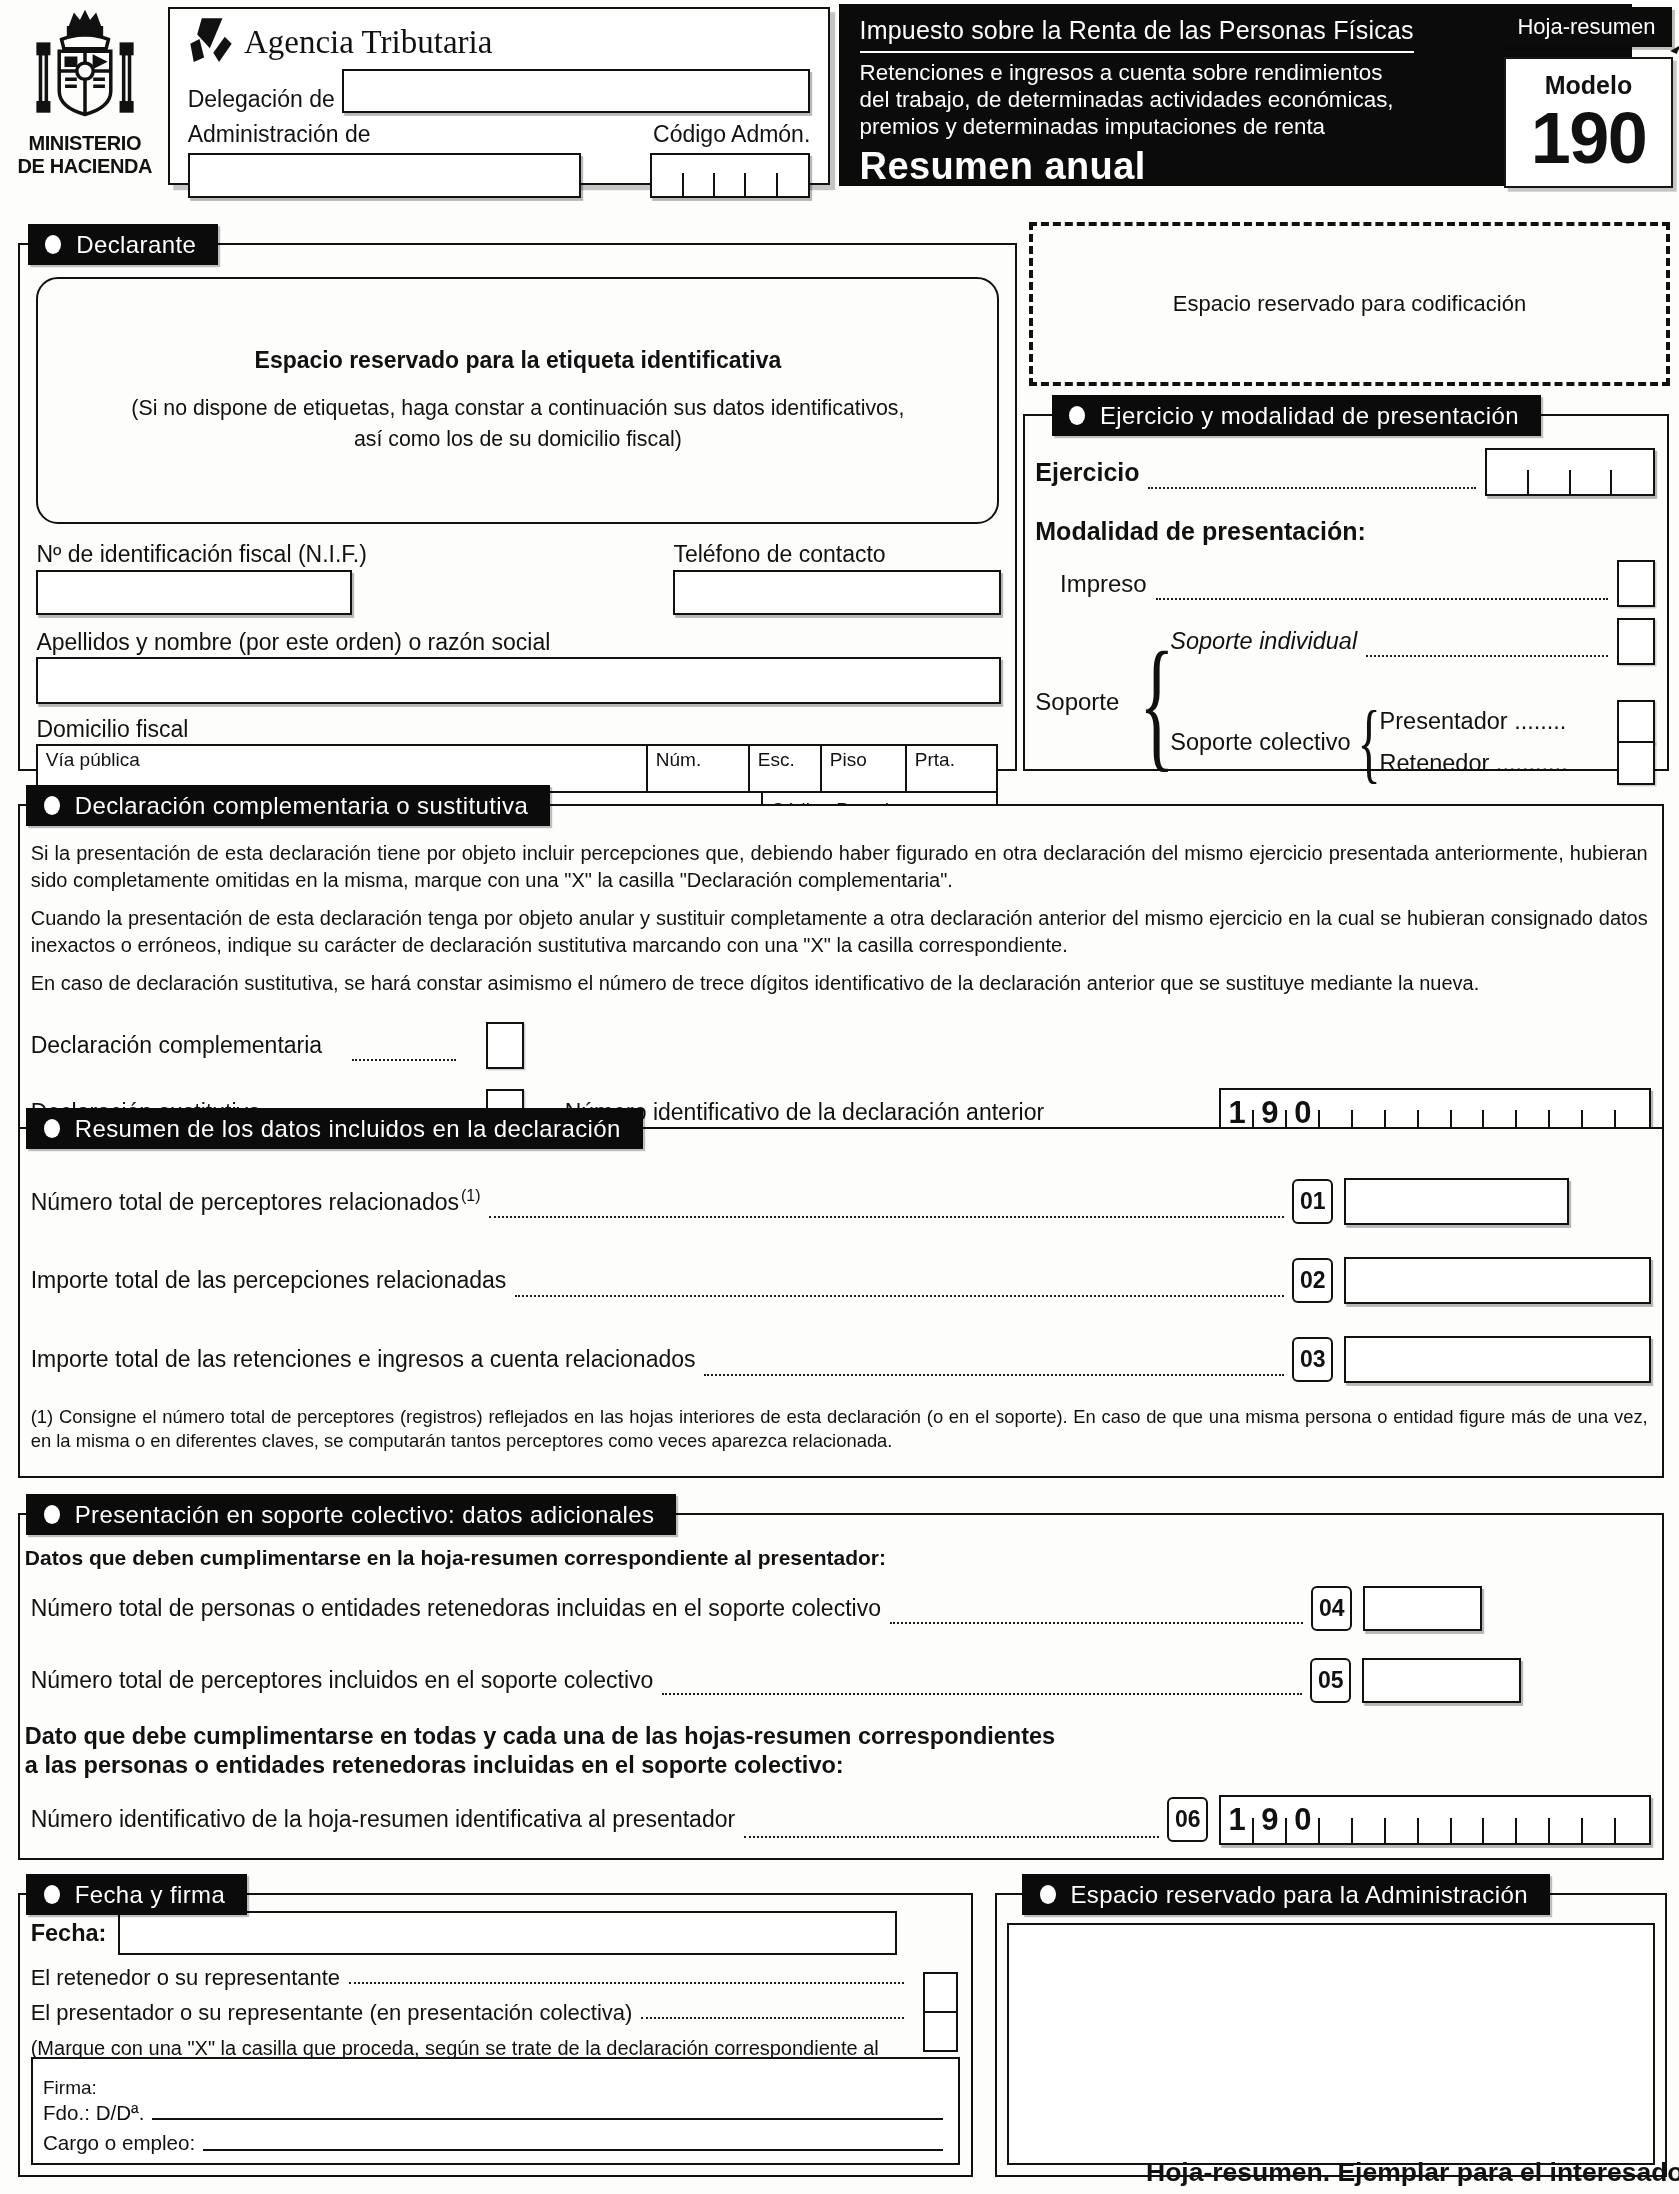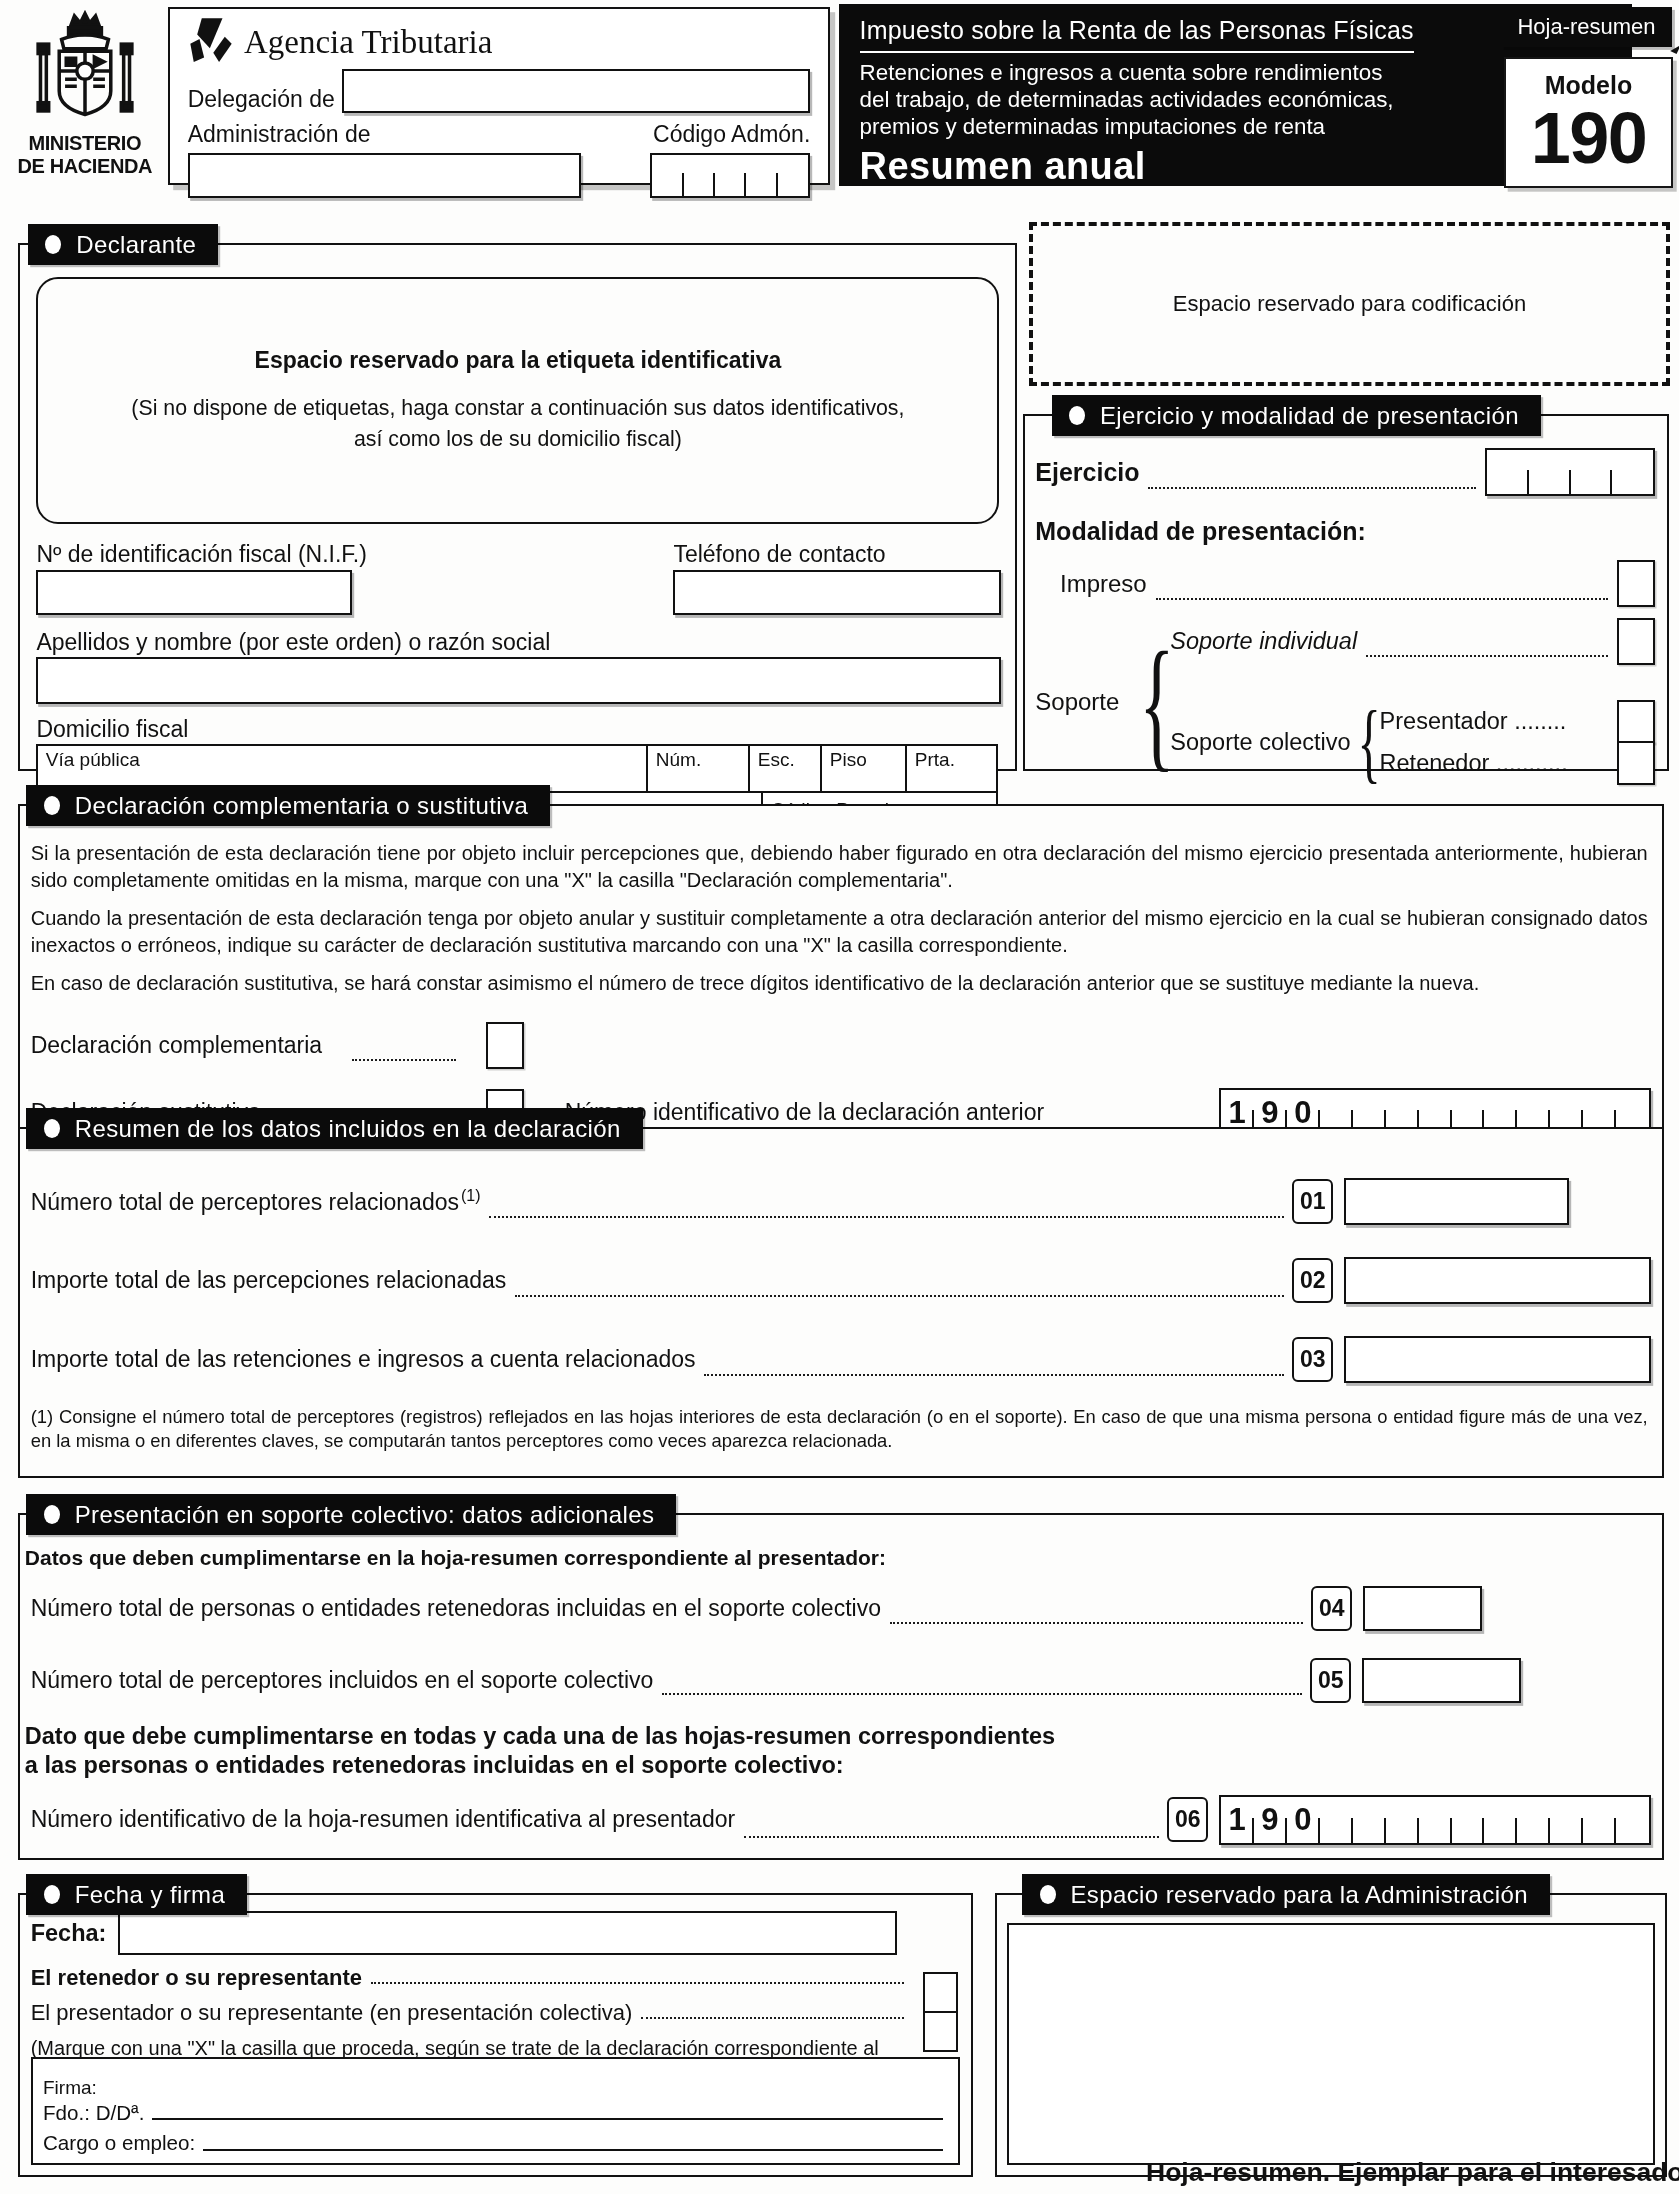--- a/index.html
+++ b/index.html
@@ -409,21 +409,21 @@
     <div class="frow" style="margin-top:16px;padding-right:74px;">
       <span class="lbl bold" style="font-size:23.5px;">Fecha:</span>
       <div class="inputbox" style="flex:1;height:40px;margin-left:11.8px;box-shadow:none;"></div>
     </div>
 
     <div class="stack" style="position:absolute;right:13.2px;top:77px;">
       <div class="cbx" style="box-shadow:none;height:37px;width:31px;"></div>
       <div class="cbx" style="box-shadow:none;height:37px;width:31px;"></div>
     </div>
 
-    <div class="frow" style="margin-top:10.3px;padding-right:59px;font-weight:bold;">
+    <div class="frow" style="margin-top:10.3px;padding-right:59px;">
       <span class="lbl" style="font-size:22px;">El retenedor o su representante</span>
       <div class="leader"></div>
     </div>
     <div class="frow" style="margin-top:8.8px;padding-right:59px;">
       <span class="lbl" style="font-size:22px;">El presentador o su representante (en presentación colectiva)</span>
       <div class="leader"></div>
     </div>
 
     <div style="margin-top:8.8px;padding:0 14.7px 0 10.3px;font-size:20px;line-height:1.3;">
       <div>(Marque con una "X" la casilla que proceda, según se trate de la declaración correspondiente al</div>

